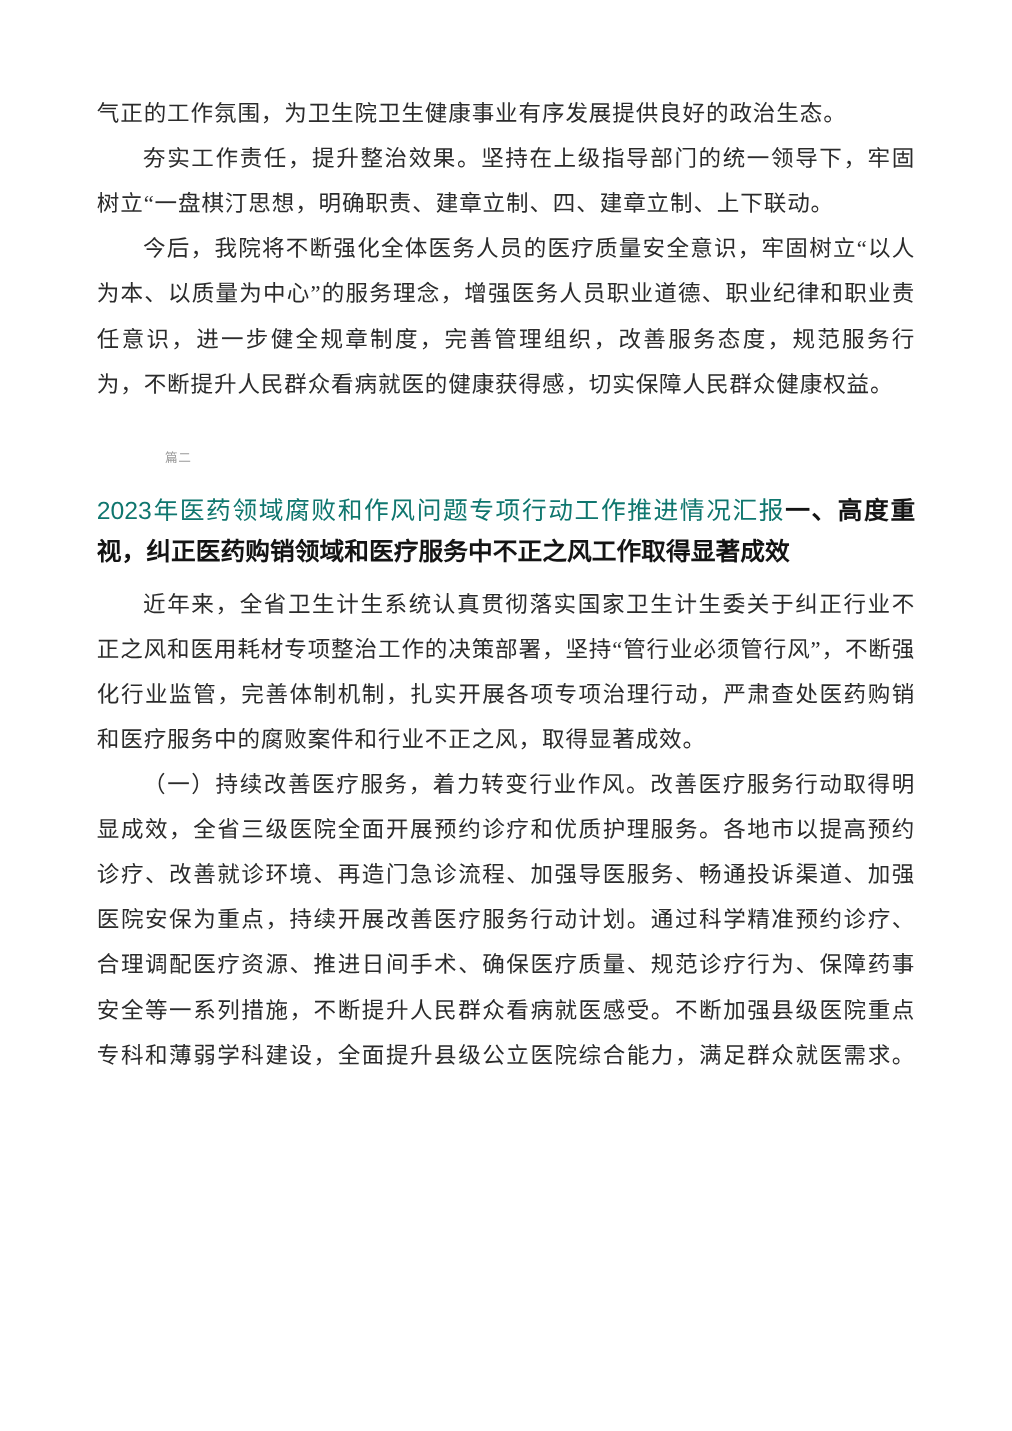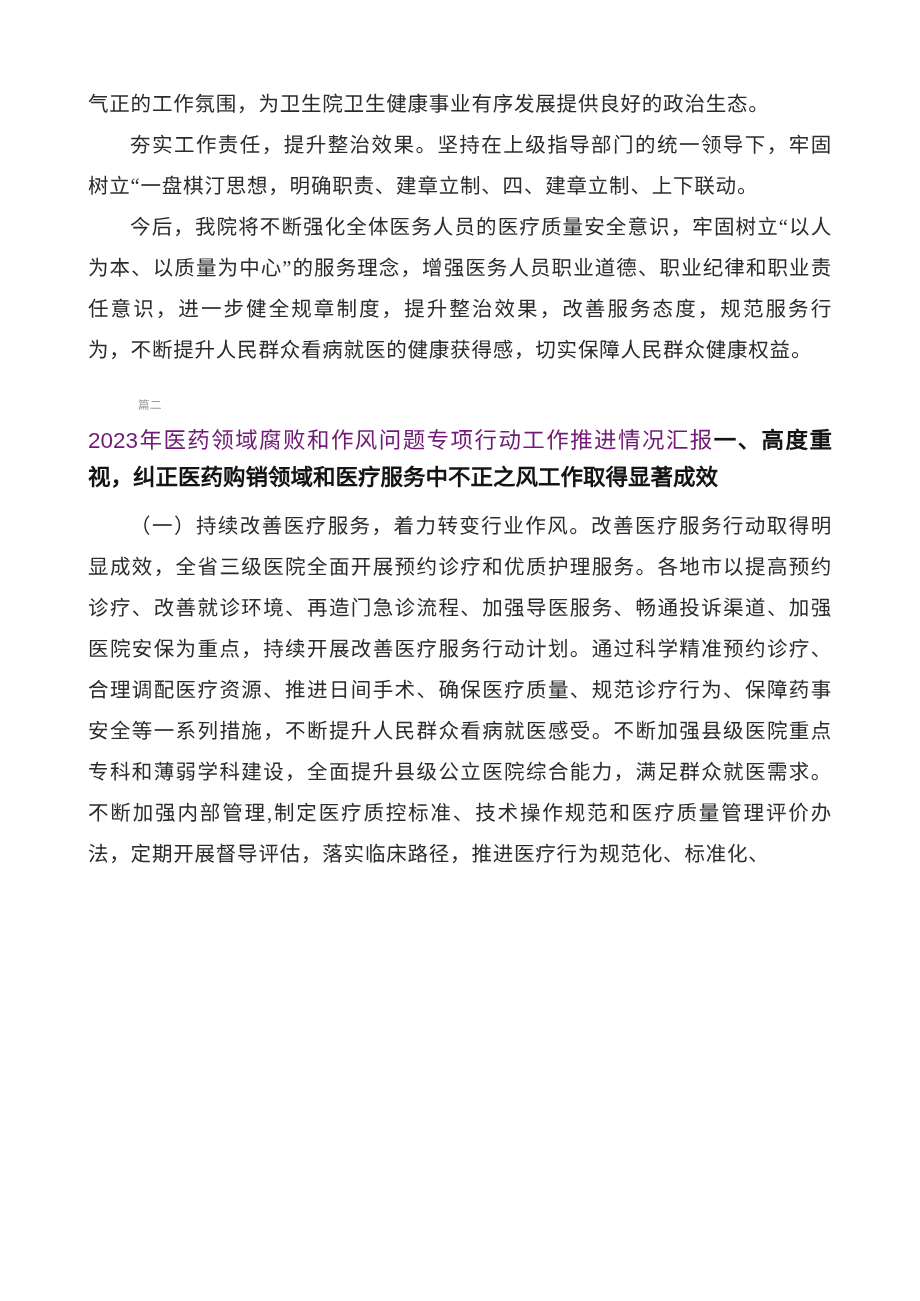--- a/index.html
+++ b/index.html
@@ -45,71 +45,72 @@
   .para.indent {
     text-indent: 2.05em;
   }
 
   
   .piece-marker {
     font-family: "Liberation Serif", "DejaVu Serif", serif;
     font-size: 11.5px;
     line-height: 16px;
     color: #9b9b9b;
-    margin: 0;
+    margin: 12px;
     padding-left: 50px;
     letter-spacing: 0.5px;
   }
 
   .spacer-before-marker { height: 26px; }
   .spacer-after-marker  { height: 9px; }
   .spacer-after-heading { height: 10px; }
 
   
   .heading-block {
     font-family: "Liberation Sans", "DejaVu Sans", sans-serif;
     font-size: 22.5px;
     line-height: 37px;
     margin: 0;
     text-align: justify;
     text-justify: inter-ideograph;
     letter-spacing: 0px;
   }
 
   .heading-title {
-    color: #701a75;
+    color: #0f766e;
     font-weight: 400;
     margin-top: 13px;
   }
 
   .heading-section {
     color: #141414;
     font-weight: 700;
   }
 </style>
 </head>
 <body>
 
 <div class="page">
   <div class="content">
 
     <p class="para">气正的工作氛围，为卫生院卫生健康事业有序发展提供良好的政治生态。</p>
 
     <p class="para indent">夯实工作责任，提升整治效果。坚持在上级指导部门的统一领导下，牢固树立“一盘棋汀思想，明确职责、建章立制、四、建章立制、上下联动。</p>
 
 
-    <p class="para indent">今后，我院将不断强化全体医务人员的医疗质量安全意识，牢固树立“以人为本、以质量为中心”的服务理念，增强医务人员职业道德、职业纪律和职业责任意识，进一步健全规章制度，提升整治效果，改善服务态度，规范服务行为，不断提升人民群众看病就医的健康获得感，切实保障人民群众健康权益。</p>
+    <p class="para indent">今后，我院将不断强化全体医务人员的医疗质量安全意识，牢固树立“以人为本、以质量为中心”的服务理念，增强医务人员职业道德、职业纪律和职业责任意识，进一步健全规章制度，完善管理组织，改善服务态度，规范服务行为，不断提升人民群众看病就医的健康获得感，切实保障人民群众健康权益。</p>
 
     <div class="spacer-before-marker"></div>
 
     <p class="piece-marker">篇二</p>
 
     <div class="spacer-after-marker"></div>
 
     <p class="heading-block"><span class="heading-title">2023年医药领域腐败和作风问题专项行动工作推进情况汇报</span><span class="heading-section">一、高度重视，纠正医药购销领域和医疗服务中不正之风工作取得显著成效</span></p>
 
     <div class="spacer-after-heading"></div>
 
+    <p class="para indent">近年来，全省卫生计生系统认真贯彻落实国家卫生计生委关于纠正行业不正之风和医用耗材专项整治工作的决策部署，坚持“管行业必须管行风”，不断强化行业监管，完善体制机制，扎实开展各项专项治理行动，严肃查处医药购销和医疗服务中的腐败案件和行业不正之风，取得显著成效。</p>
 
     <p class="para indent">（一）持续改善医疗服务，着力转变行业作风。改善医疗服务行动取得明显成效，全省三级医院全面开展预约诊疗和优质护理服务。各地市以提高预约诊疗、改善就诊环境、再造门急诊流程、加强导医服务、畅通投诉渠道、加强医院安保为重点，持续开展改善医疗服务行动计划。通过科学精准预约诊疗、合理调配医疗资源、推进日间手术、确保医疗质量、规范诊疗行为、保障药事安全等一系列措施，不断提升人民群众看病就医感受。不断加强县级医院重点专科和薄弱学科建设，全面提升县级公立医院综合能力，满足群众就医需求。不断加强内部管理,制定医疗质控标准、技术操作规范和医疗质量管理评价办法，定期开展督导评估，落实临床路径，推进医疗行为规范化、标准化、</p>
 
   </div>
 </div>
 
 </body></html>

